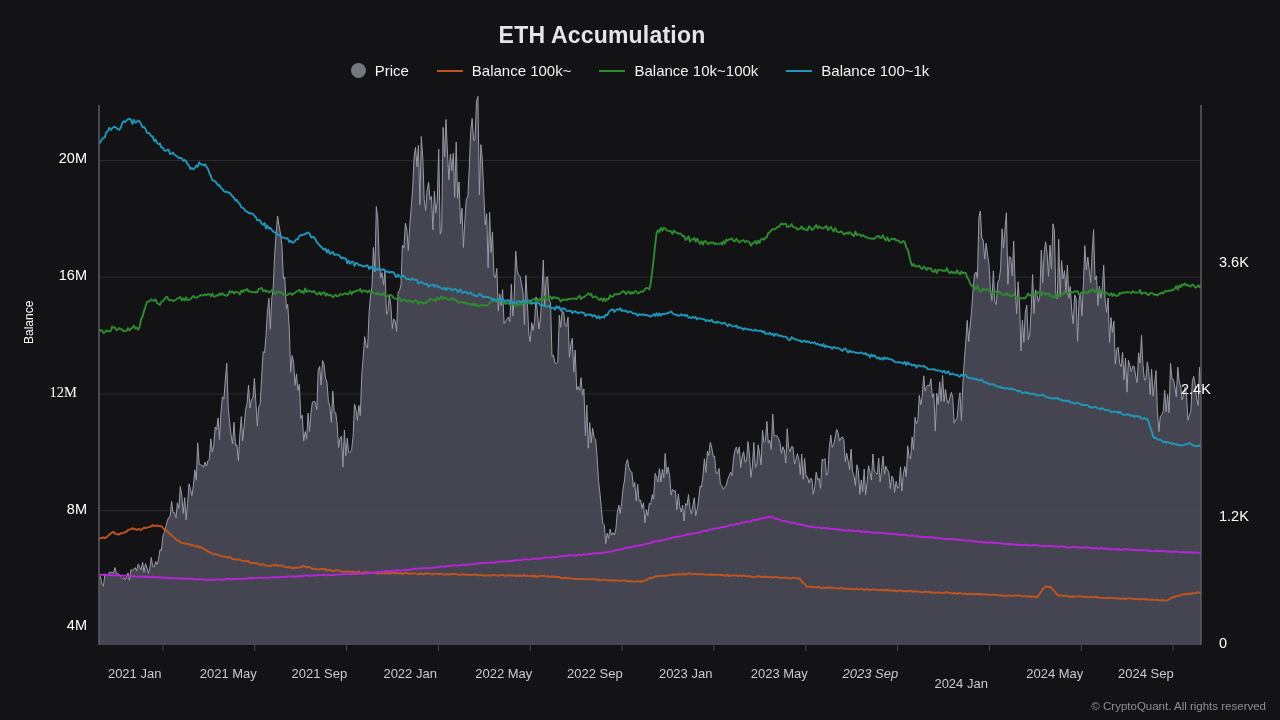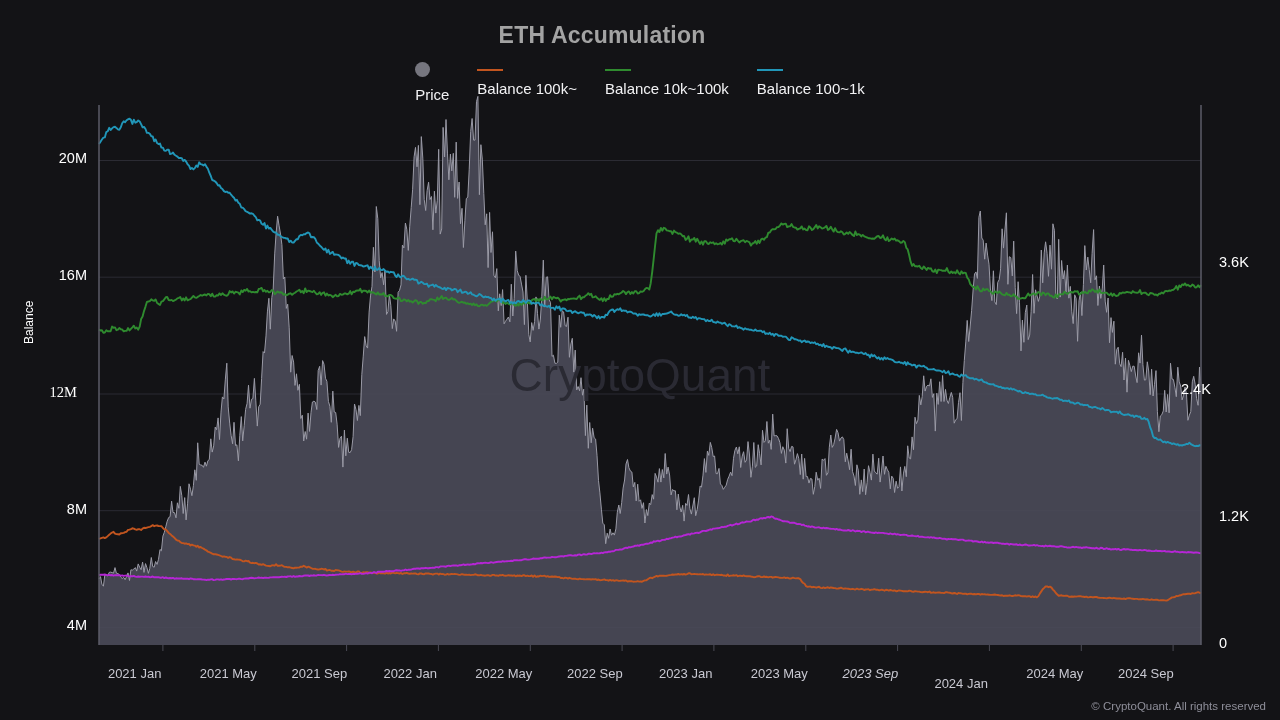--- a/index.html
+++ b/index.html
@@ -19,38 +19,37 @@
     width: 1280px;
     height: 720px;
   }
   .title {
     position: absolute;
     top: 22px; left: 0; width: 1204px;
     text-align: center;
     font-size: 23px;
     font-weight: bold;
     letter-spacing: .2px;
-    color: #a3a3a3;
+    color: #e5e5e5;
   }
   .legend {
     position: absolute;
     top: 62px; left: 0; width: 1280px;
     display: flex;
     justify-content: center;
     align-items: center;
     gap: 28px;
   }
   .legend-item {
     display: flex;
-    align-items: flex-start;
+    align-items: center;
     gap: 9px;
     font-size: 15px;
     color: #f2f2f4;
     white-space: nowrap;
-    flex-direction: column;
   }
   .legend-swatch-dot {
     width: 15px; height: 15px;
     border-radius: 50%;
     display: inline-block;
   }
   .legend-swatch-line {
     width: 26px; height: 2px;
     display: inline-block;
   }
@@ -147,21 +146,20 @@
         <line x1="622.1" x2="622.1" y1="645" y2="651" stroke="#4a4a55" stroke-width="1"></line>
         <line x1="713.9" x2="713.9" y1="645" y2="651" stroke="#4a4a55" stroke-width="1"></line>
         <line x1="805.8" x2="805.8" y1="645" y2="651" stroke="#4a4a55" stroke-width="1"></line>
         <line x1="897.6" x2="897.6" y1="645" y2="651" stroke="#4a4a55" stroke-width="1"></line>
         <line x1="989.4" x2="989.4" y1="645" y2="651" stroke="#4a4a55" stroke-width="1"></line>
         <line x1="1081.3" x2="1081.3" y1="645" y2="651" stroke="#4a4a55" stroke-width="1"></line>
         <line x1="1173.1" x2="1173.1" y1="645" y2="651" stroke="#4a4a55" stroke-width="1"></line>
       </g>
     </svg>
 
-  <div class="watermark">CryptoQuant</div>
 
   <div class="axis-title-left">Balance</div>
 
   <div id="ticks-layer">
       <div class="tick tick-left" style="right: 1193px; top: 617.486px;">4M</div>
       <div class="tick tick-left" style="right: 1193px; top: 500.73px;">8M</div>
       <div class="tick tick-left" style="right: 1203px; top: 383.973px; font-family: Liberation Serif, serif;">12M</div>
       <div class="tick tick-left" style="right: 1193px; top: 267.216px;">16M</div>
       <div class="tick tick-left" style="right: 1193px; top: 150.459px;">20M</div>
       <div class="tick tick-right" style="left: 1219px; top: 635px;">0</div>

